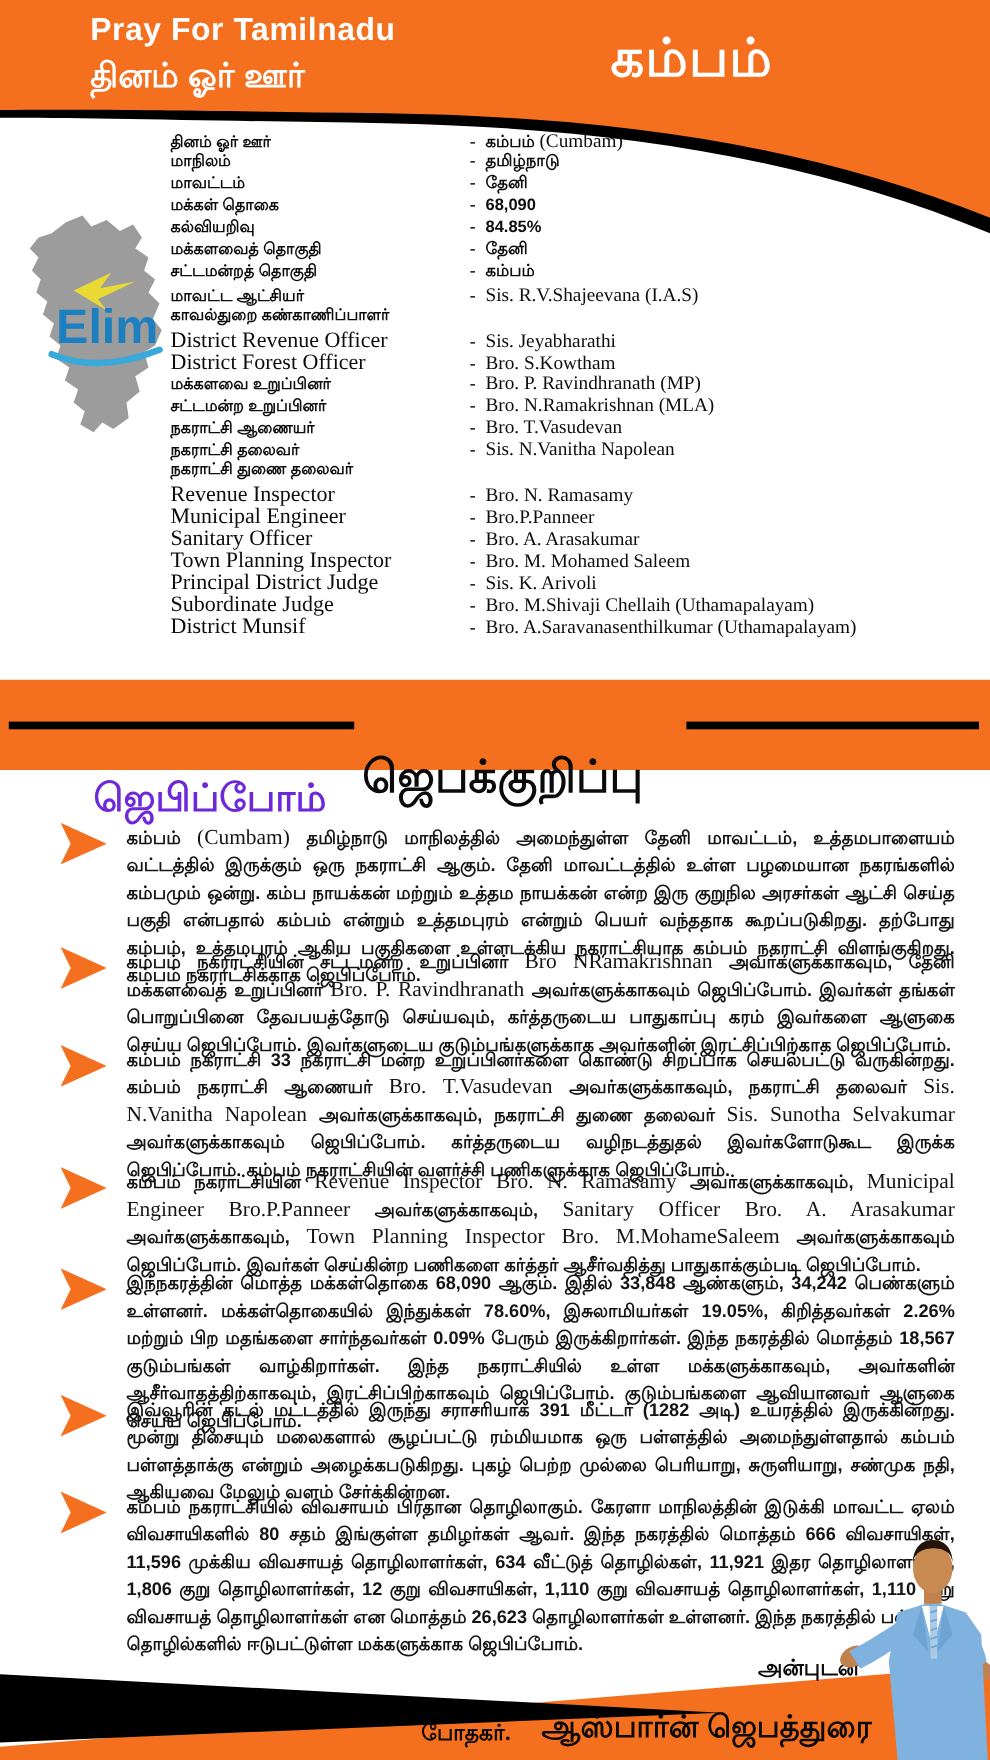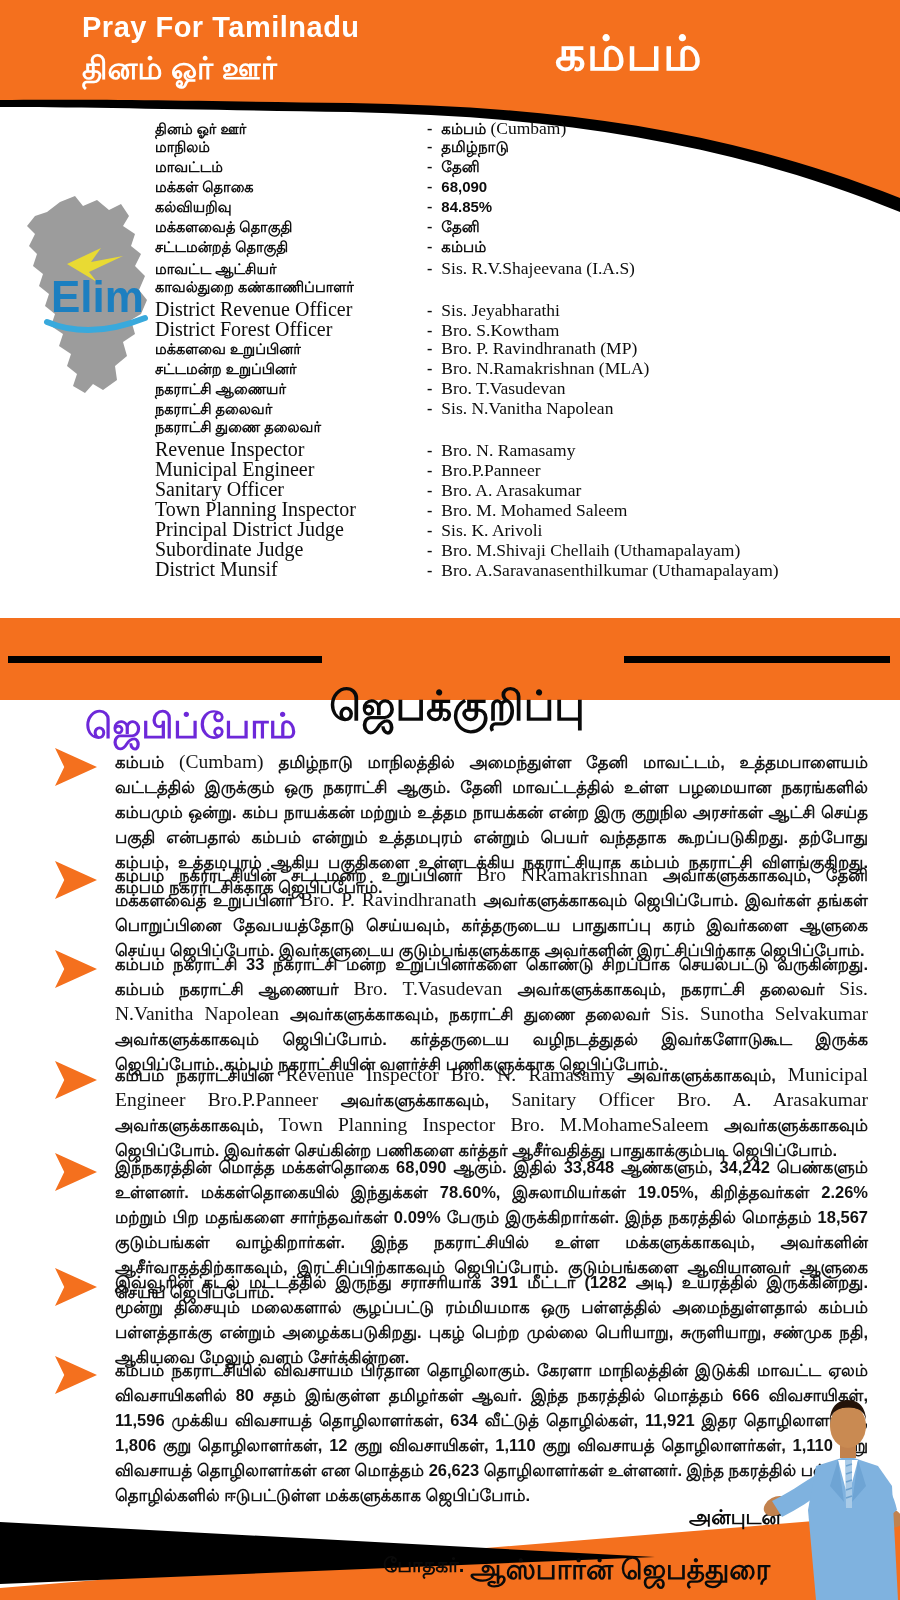--- a/index.html
+++ b/index.html
@@ -73,21 +73,21 @@
   
   .footer-svg{position:absolute;left:0;top:1480px;width:900px;height:120px;z-index:1;}
   .f-orange{fill:var(--orange);}
   .f-black{fill:#000;}
   .closing{
     position:absolute;left:640px;top:1506px;width:190px;z-index:2;
     text-align:center;font-size:20px;font-weight:600;color:#0a0a0a;
   }
   .pastor-line{
     position:absolute;left:383px;top:1554px;z-index:2;
-    display:flex;align-items:flex-start;gap:6px;color:#0a0a0a;white-space:nowrap;
+    display:flex;align-items:flex-end;gap:28px;color:#0a0a0a;white-space:nowrap;
   }
   .pastor-prefix{font-size:20px;font-weight:700;}
   .pastor-name{font-size:28px;font-weight:700;}
   .pastor-photo{position:absolute;left:760px;top:1390px;width:140px;height:210px;z-index:3;}
 </style>
 </head>
 <body>
 
 <div class="canvas">
 

